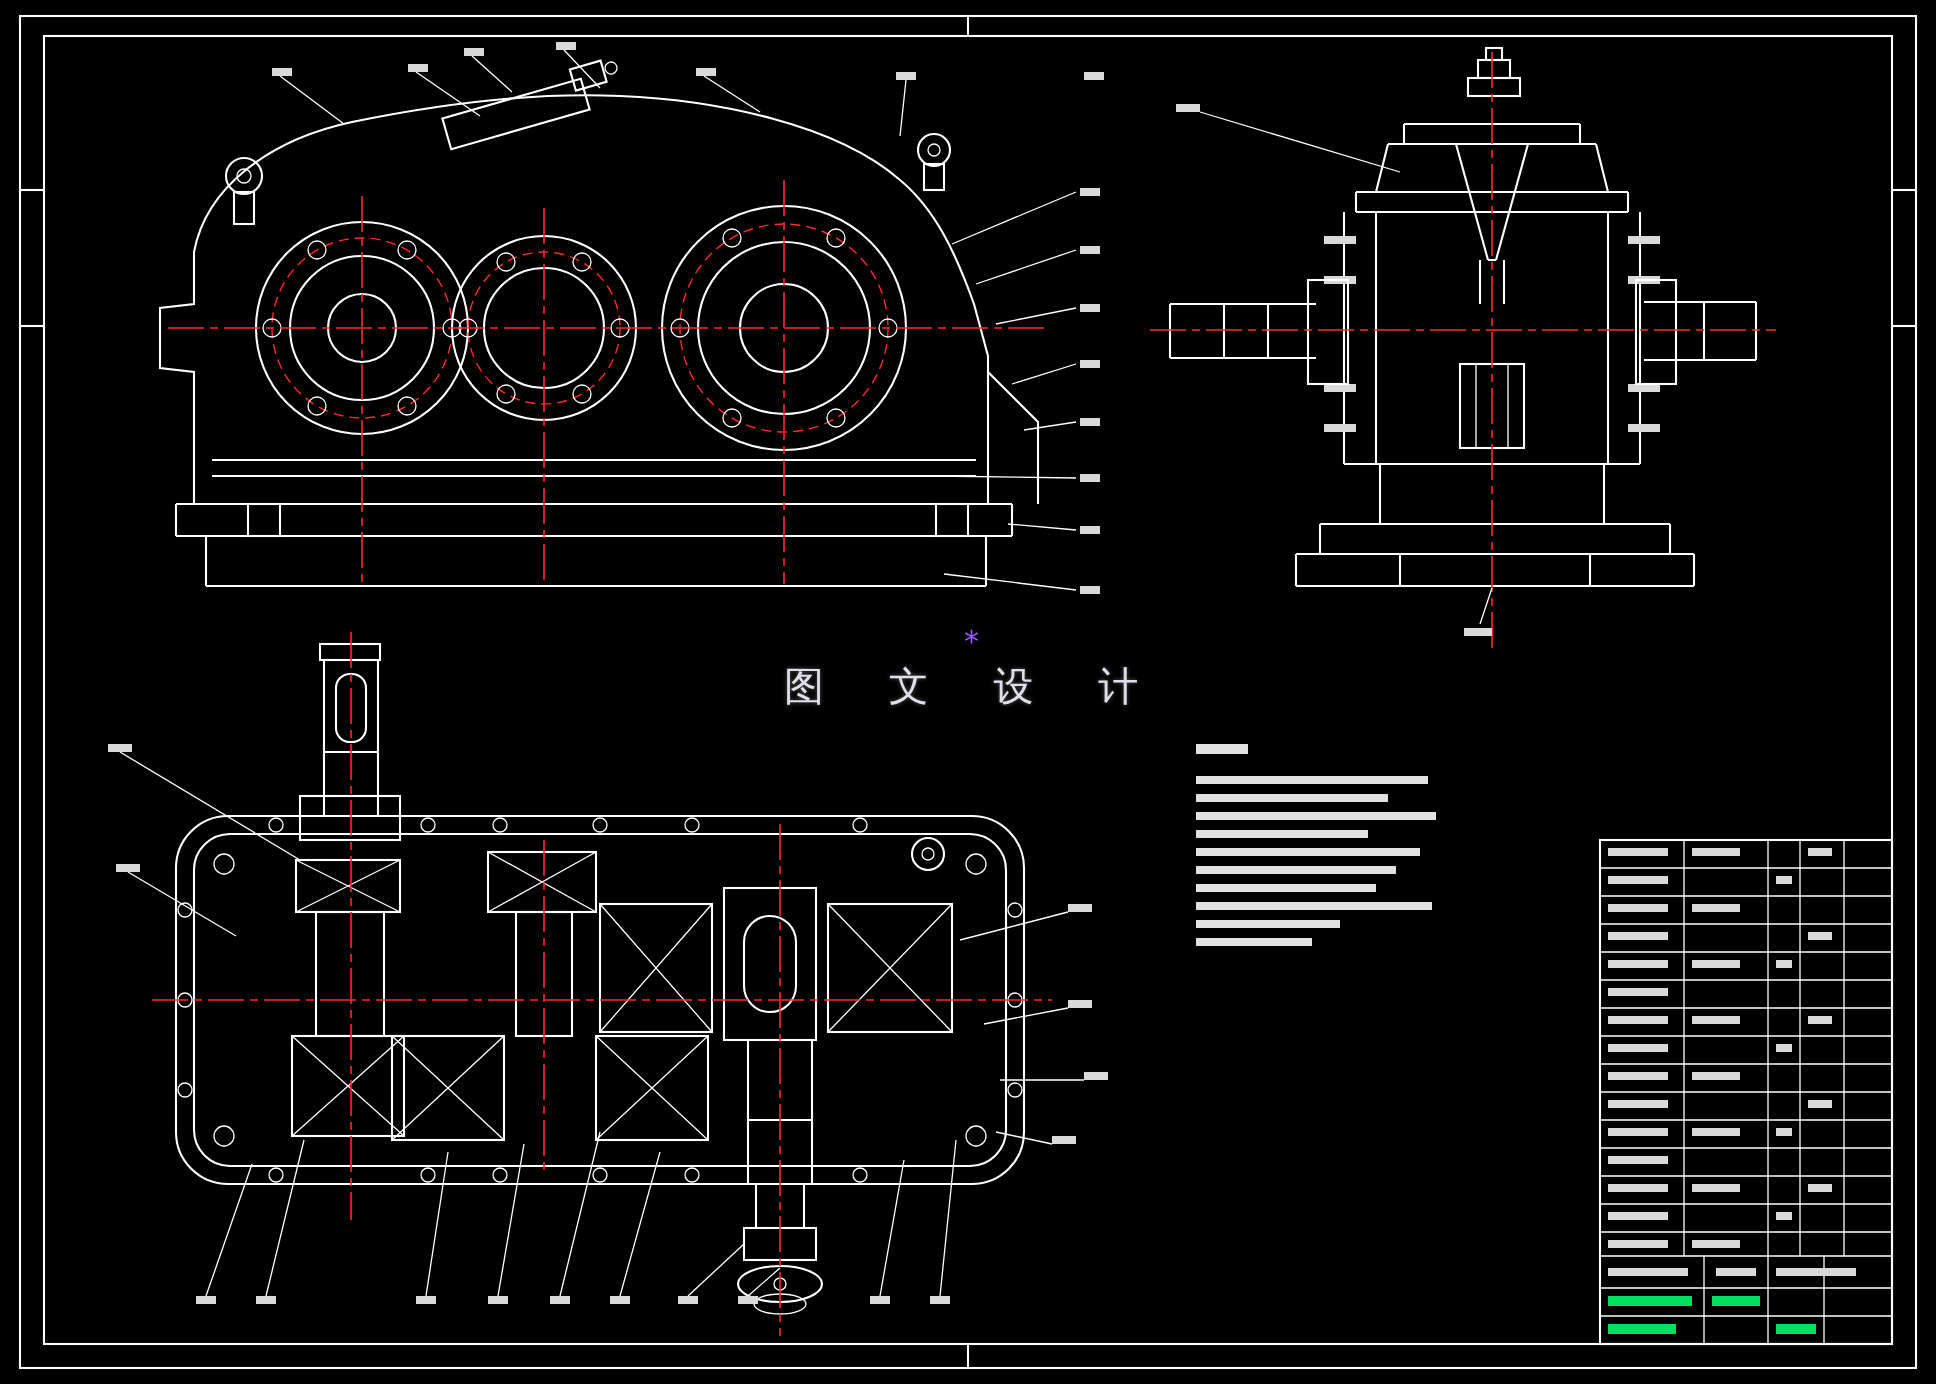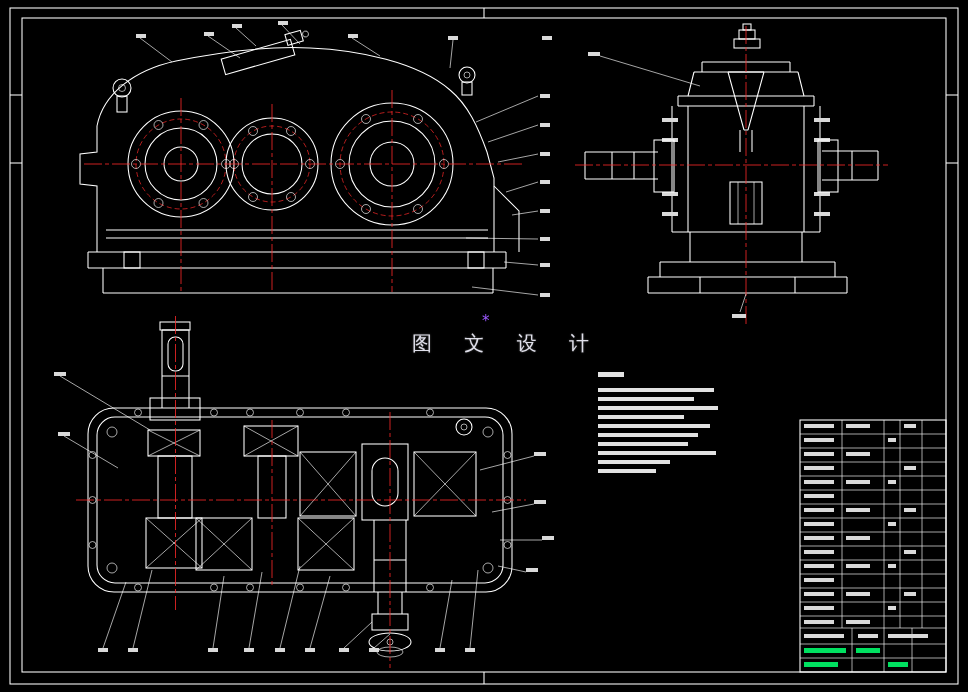--- a/index.html
+++ b/index.html
@@ -10,21 +10,21 @@
   .stage{position:relative;width:968px;height:692px;background:var(--bg);overflow:hidden;
          font-family:"DejaVu Sans",sans-serif;}
   svg{position:absolute;left:0;top:0;}
   .lw{stroke:var(--line);stroke-width:1.05;fill:none;}
   .lt{stroke:var(--line);stroke-width:.65;fill:none;}
   .rl{stroke:var(--cl);stroke-width:.8;fill:none;stroke-dasharray:18 3 4 3;}
   .rc{stroke:var(--cl);stroke-width:.7;fill:none;stroke-dasharray:5 3;}
   .lbl{fill:var(--label);}
   .bar{fill:var(--bar);}
   .grn{fill:var(--green);}
-  .watermark{position:absolute;left:412px;top:330px;font-size:20px;letter-spacing:13px;
+  .watermark{position:absolute;left:392px;top:330px;font-size:20px;letter-spacing:13px;
              color:var(--wm);text-shadow:0 0 2px rgba(255,255,255,.35);white-space:nowrap;}
   .wm-star{position:absolute;left:482px;top:312px;font-size:15px;color:var(--star);}
 </style>
 </head>
 <body>
 
 <div class="stage">
 
 <svg width="968" height="692" viewBox="0 0 968 692">
 

